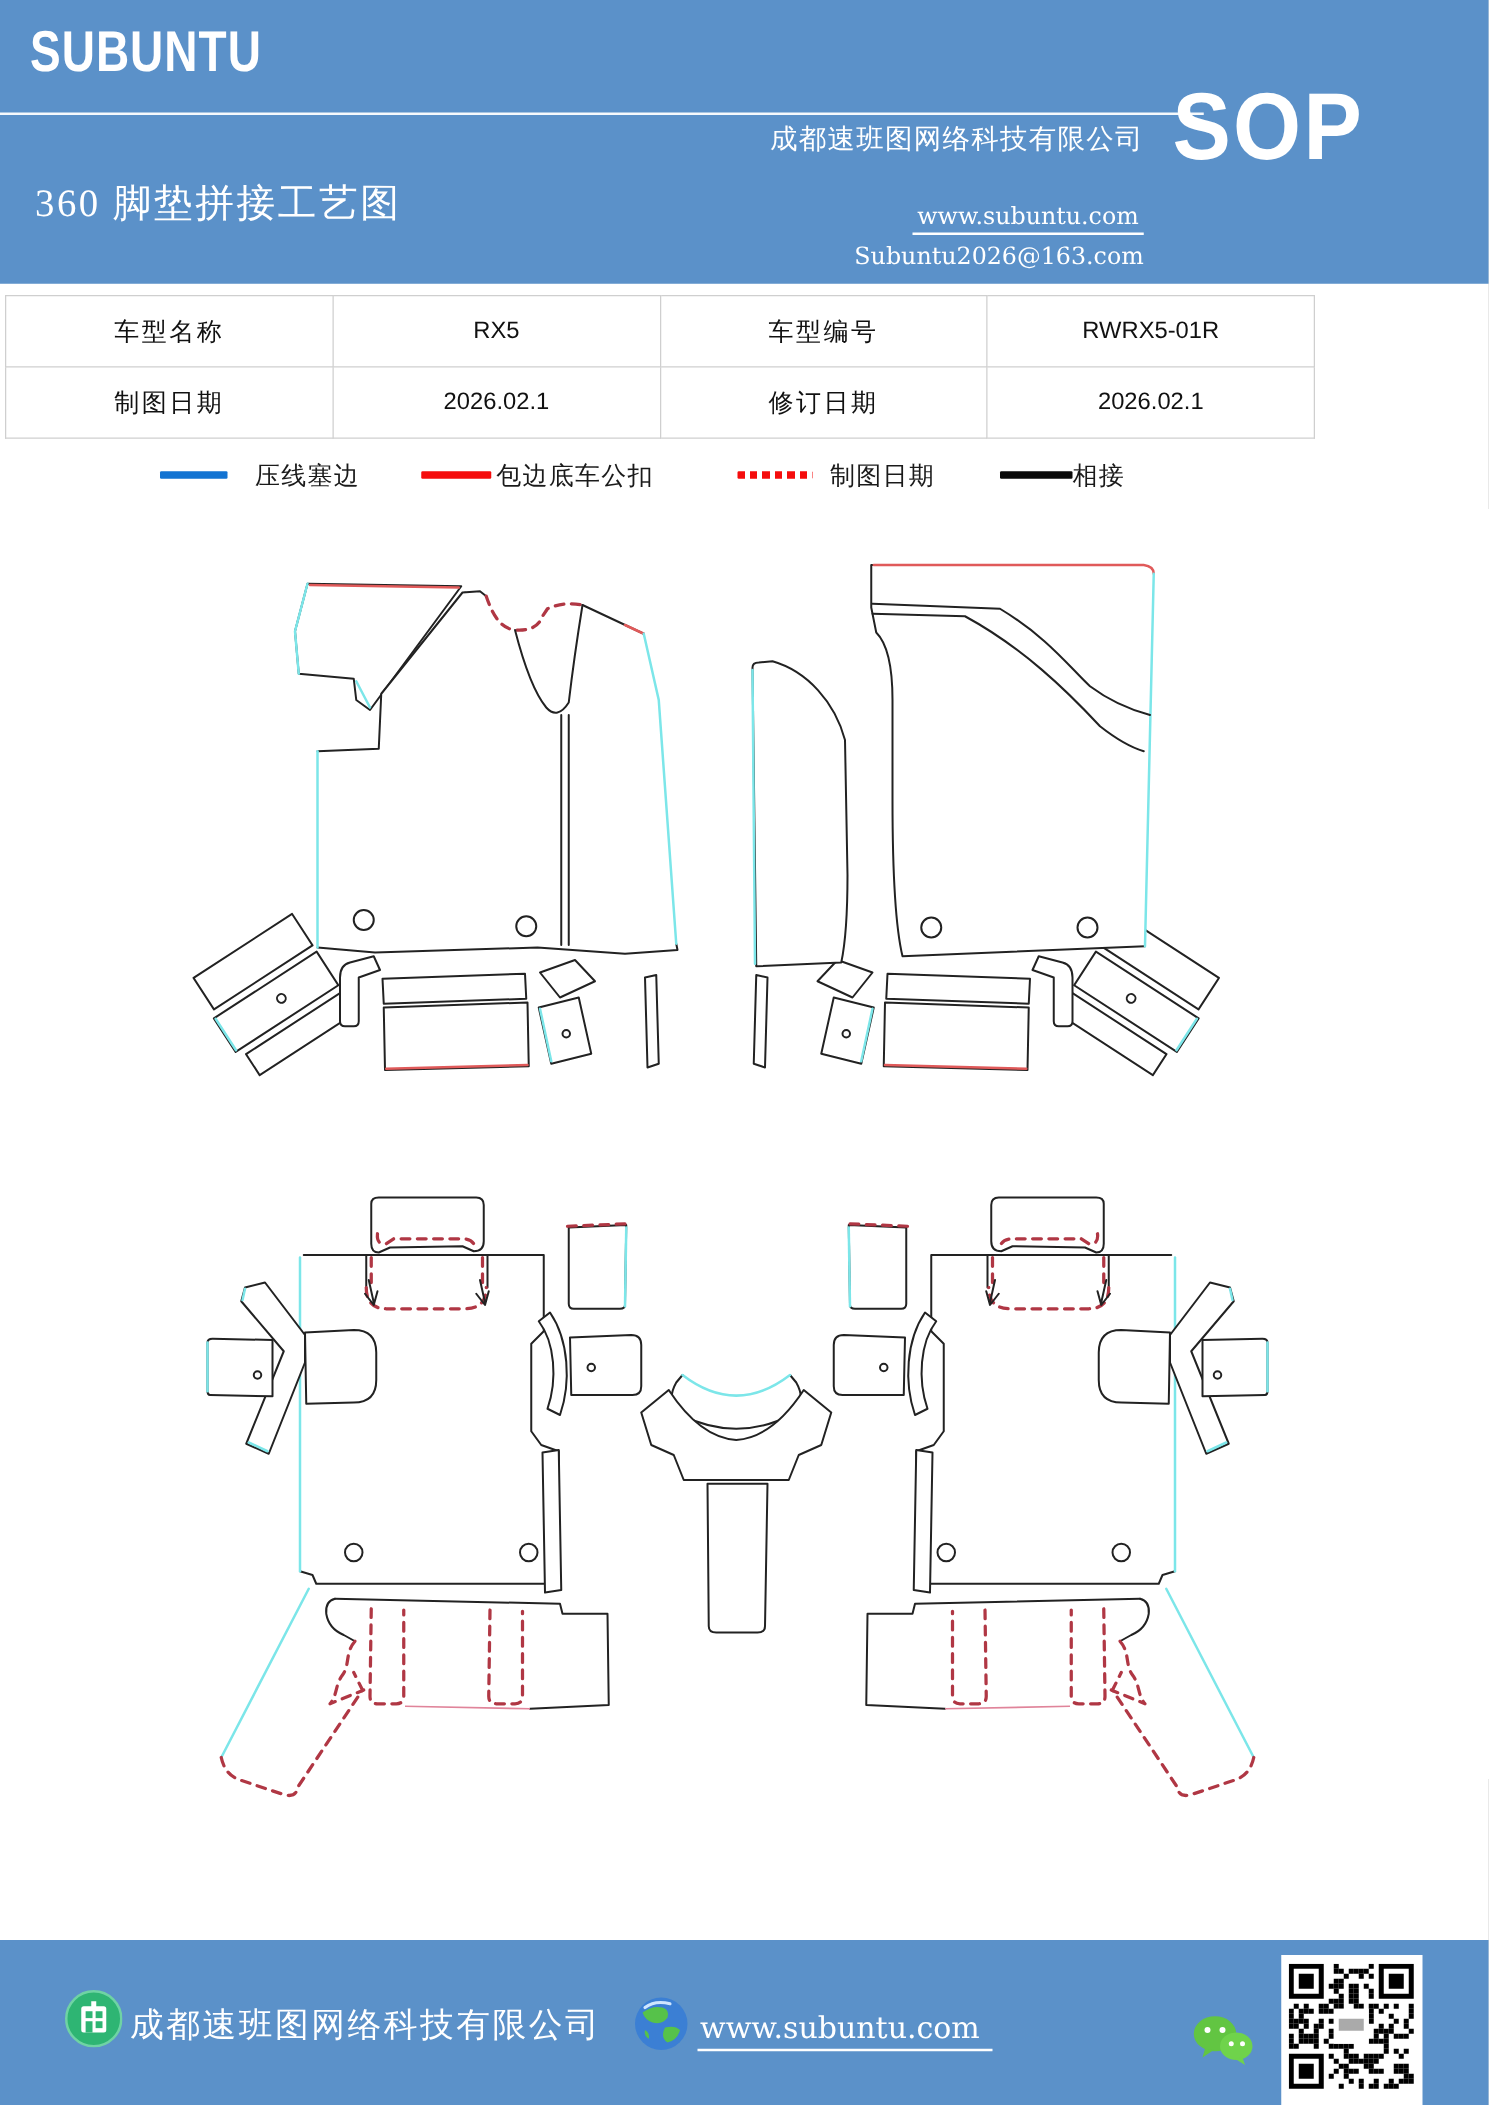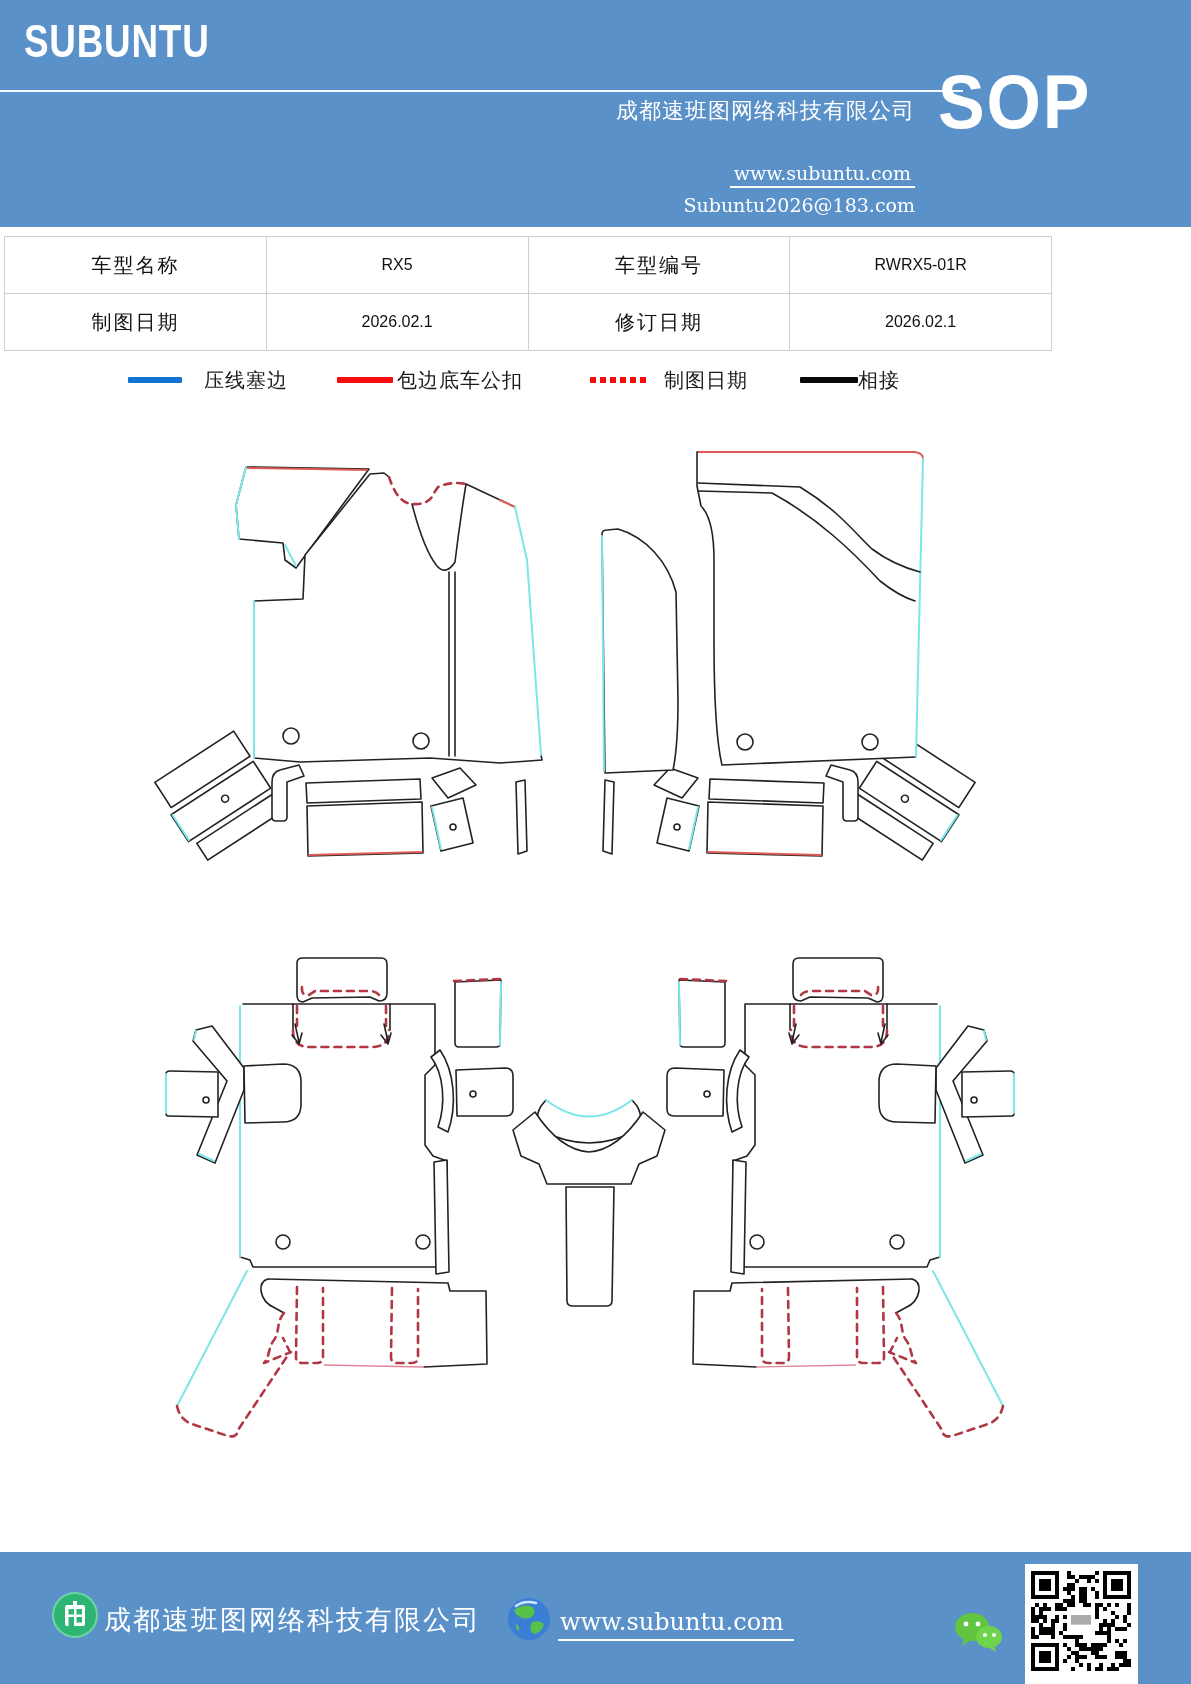--- a/index.html
+++ b/index.html
@@ -24,21 +24,21 @@
   .header-links .site{display:inline-block;font-size:19px;border-bottom:2px solid #fff;padding:0 4px 2px 4px;color:#fff;text-decoration:none;}
   .header-links .mail{margin-top:6px;font-size:19px;}
   .sop{position:absolute;left:938px;top:58px;font-size:76px;font-weight:bold;letter-spacing:2px;
         transform:scaleX(.92);transform-origin:left top;}
 
   
   .info-table{position:absolute;left:4px;right:4px;top:236px;height:114px;border-collapse:collapse;width:1048px;background:#fff;}
   .info-table td{border:1px solid var(--table_border);width:25%;height:57px;text-align:center;vertical-align:middle;
         font-size:20px;color:#111;}
   .info-table td.lab{font-family:"Liberation Sans",sans-serif;letter-spacing:2px;}
-  .info-table td.val{font-size:16px;}
+  .info-table td.val{font-size:19px;}
 
   
   .legend{position:absolute;left:0;top:362px;width:1191px;height:36px;}
   .legend-item{position:absolute;display:flex;align-items:center;height:36px;}
   .swatch{height:6px;border-radius:1px;}
   .sw-blue{width:54px;background:var(--legend_blue);}
   .sw-red{width:56px;background:var(--legend_red);}
   .sw-dash{width:60px;background:repeating-linear-gradient(90deg,var(--legend_red) 0 6px,transparent 6px 10px);}
   .sw-black{width:58px;background:#0a0a0a;}
   .legend-label{font-size:20px;color:#1a1a1a;letter-spacing:1px;font-family:Liberation Serif, serif;}
@@ -67,23 +67,24 @@
 </style>
 </head>
 <body>
 
 <div class="page">
 
   <div class="header">
     <div class="logo">SUBUNTU</div>
     <div class="header-rule"></div>
     <div class="header-company">成都速班图网络科技有限公司</div>
+    <div class="doc-title">360 脚垫拼接工艺图</div>
     <div class="header-links">
       <a href="#" class="site">www.subuntu.com</a>
-      <div class="mail">Subuntu2026@183.com</div>
+      <div class="mail">Subuntu2026@163.com</div>
     </div>
     <div class="sop">SOP</div>
   </div>
 
   <table class="info-table">
     <tbody>
         <tr>
       <td class="lab">车型名称</td>
       <td class="val">RX5</td>
       <td class="lab">车型编号</td>

